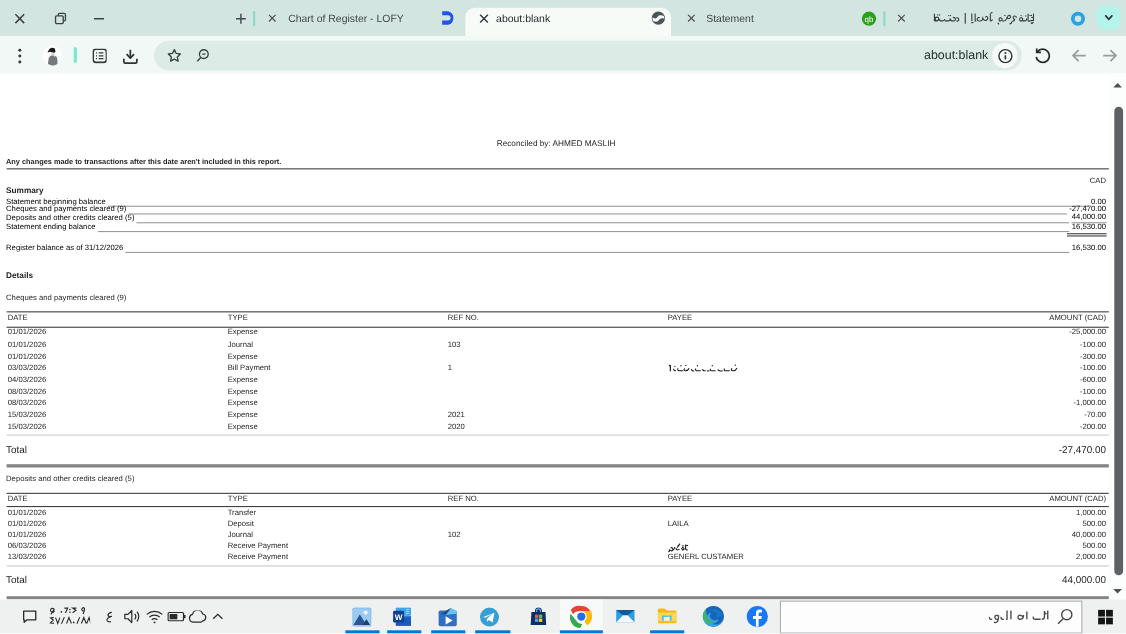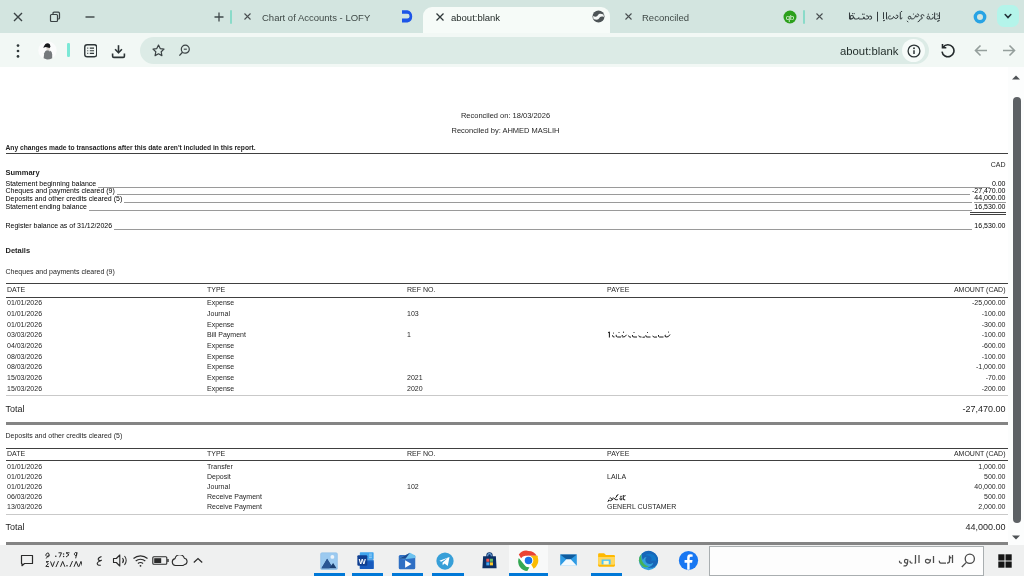--- a/index.html
+++ b/index.html
@@ -47,29 +47,29 @@
     </svg>
 
   <svg class="abs" style="left:213px;top:10.5px" width="12" height="12" viewBox="0 0 12 12">
       <path d="M6 1.5 V10.5 M1.5 6 H10.5" stroke="#40494b" stroke-width="1.3"></path>
     </svg>
   <div class="sep" style="left:230px"></div>
 
   <svg class="abs" style="left:243px;top:12px" width="9" height="9" viewBox="0 0 9 9">
       <path d="M1.5 1.5 L7.5 7.5 M7.5 1.5 L1.5 7.5" stroke="#494f51" stroke-width="1.1" fill="none"></path>
     </svg>
-  <div class="abs tabtxt" style="left:262px;top:11.5px">Chart of Accounts - LOFY</div>
+  <div class="abs tabtxt" style="left:262px;top:11.5px">Chart of Register - LOFY</div>
   <svg class="abs" style="left:400.5px;top:9px" width="14" height="14" viewBox="0 0 14 14">
       <path d="M1 1.2 H6.4 A6.4 6.4 0 0 1 6.4 13.6 H1 V9.6 H6.2 A2.4 2.4 0 0 0 6.2 4.8 H1 Z" fill="#1d55e8"></path>
     </svg>
 
   <svg class="abs" style="left:624px;top:12px" width="9" height="9" viewBox="0 0 9 9">
       <path d="M1.5 1.5 L7.5 7.5 M7.5 1.5 L1.5 7.5" stroke="#494f51" stroke-width="1.1" fill="none"></path>
     </svg>
-  <div class="abs tabtxt" style="left:642px;top:11.5px">Reconciled</div>
+  <div class="abs tabtxt" style="left:642px;top:11.5px">Statement</div>
   <svg class="abs" style="left:782.5px;top:9.5px" width="14" height="14" viewBox="0 0 14 14">
       <circle cx="7" cy="7" r="6.5" fill="#2ca01c"></circle>
       <text x="7" y="9.6" font-family="Liberation Sans" font-size="7.2" fill="#fff" text-anchor="middle">qb</text>
     </svg>
   <div class="sep" style="left:803px"></div>
 
   <svg class="abs" style="left:815px;top:12px" width="9" height="9" viewBox="0 0 9 9">
       <path d="M1.5 1.5 L7.5 7.5 M7.5 1.5 L1.5 7.5" stroke="#494f51" stroke-width="1.1" fill="none"></path>
     </svg>
   <svg class="abs" id="arabtitle" style="left:848px;top:11px" width="92" height="12" viewBox="0 0 92 12">
@@ -163,21 +163,20 @@
   <svg class="abs" style="left:12px;top:5px" width="10" height="10" viewBox="0 0 10 10">
       <path d="M1.5 1.5 L8.5 8.5 M8.5 1.5 L1.5 8.5" stroke="#30383a" stroke-width="1.3" fill="none"></path>
     </svg>
   <div class="abs tabtxt" style="left:28px;top:4.5px;color:#1d2523">about:blank</div>
   <svg class="abs" style="left:169px;top:2.5px" width="13" height="13" viewBox="0 0 13 13">
       <circle cx="6.5" cy="6.5" r="6" fill="#4d5456"></circle>
       <path d="M1 6 C4 7.5 5 6.5 6 5 C7 3.5 9 3.5 11.5 4.5 L12 7 C9 6 8 7 7 8.5 C6 10 4 10 1.5 9 Z" fill="#f5f8f7"></path>
     </svg>
 </div>
 <div id="content">
-<div class="rpt ctr" style="top:45.4px;font-size:7.5px">Reconciled on: 18/03/2026</div>
 <div class="rpt ctr" style="top:59.7px;font-size:7.5px">Reconciled by: AHMED MASLIH</div>
 <div class="rpt b" style="left:5.5px;top:77.2px;font-size:6.7px">Any changes made to transactions after this date aren't included in this report.</div>
 <div class="lnd" style="left:5.5px;top:85.5px;width:1003.0px;height:1px"></div>
 <div class="rpt amt" style="right:18.5px;top:93.5px;">CAD</div>
 <div class="rpt b" style="left:5.5px;top:102px;font-size:7.5px">Summary</div>
 <div class="abs" style="left:5.5px;top:112.5px;width:1000px;height:8px;display:flex;align-items:flex-end">
       <span class="frl">Statement beginning balance</span>
       <span style="flex:1;border-bottom:1px solid #9a9a9a;margin:0 2px 0 2px"></span>
       <span class="frl" style="">0.00</span>
     </div>

